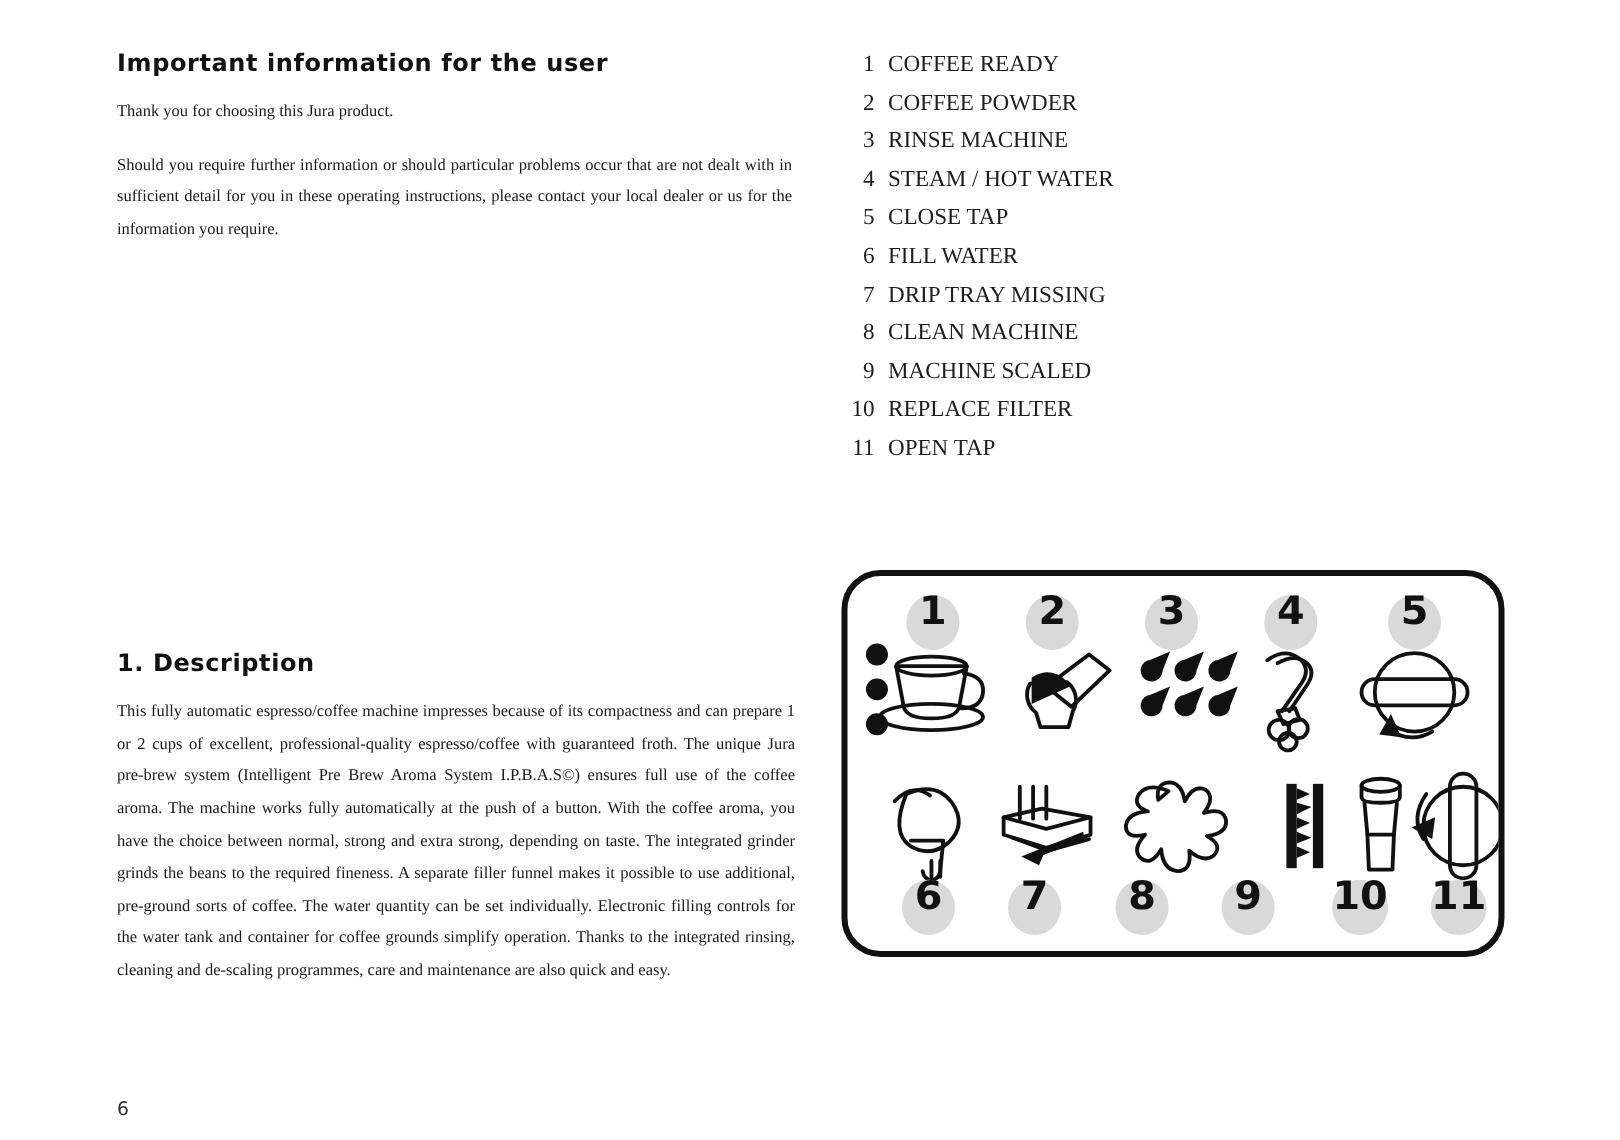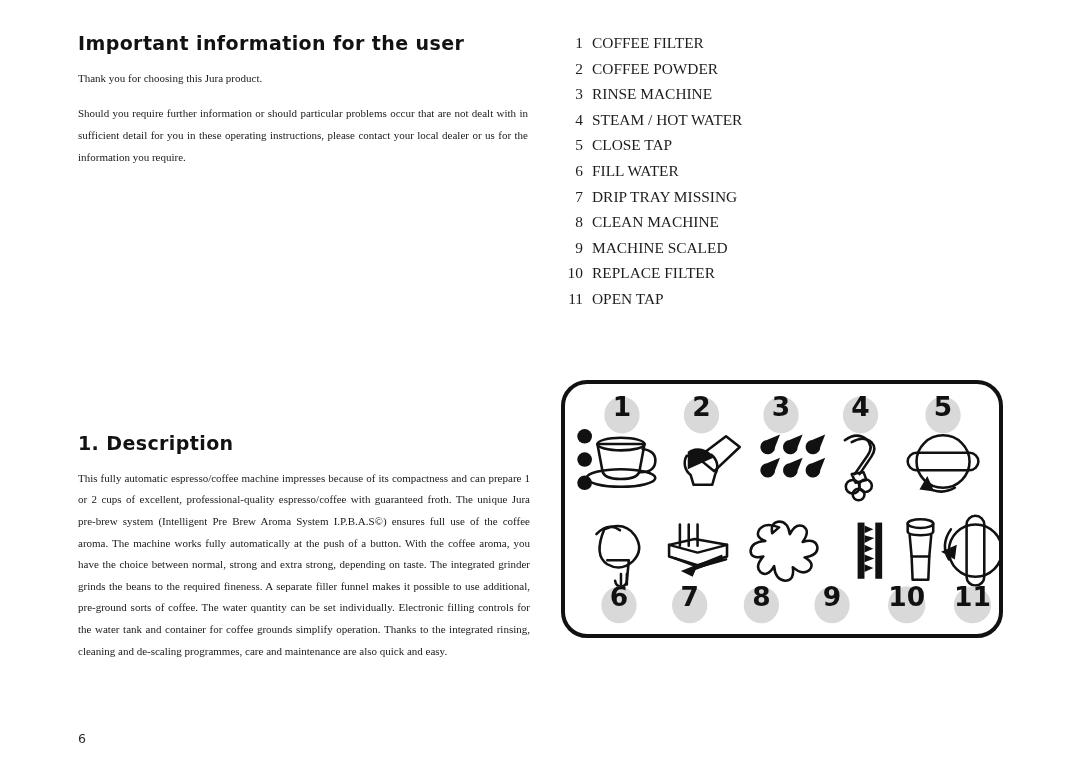--- a/index.html
+++ b/index.html
@@ -33,21 +33,21 @@
     position: absolute;
     left: 557px;
     top: 30px;
     width: 450px;
   }
 
   
   .heading {
     font-family: "DejaVu Sans", sans-serif;
     font-weight: bold;
-    font-size: 19px;
+    font-size: 16px;
     letter-spacing: 0.4px;
     color: #121212;
     margin: 0 0 13px 0;
     line-height: 1.2;
   }
   .heading-sub {
     font-family: "DejaVu Sans", sans-serif;
     font-weight: bold;
     font-size: 17px;
     letter-spacing: 0.2px;
@@ -168,21 +168,21 @@
     <p class="para">This fully automatic espresso/coffee machine impresses because of its compactness and can prepare 1 or 2 cups of excellent, professional-quality espresso/coffee with guaranteed froth. The unique Jura pre-brew system (Intelligent Pre Brew Aroma System I.P.B.A.S©) ensures full use of the coffee aroma. The machine works fully automatically at the push of a button. With the coffee aroma, you have the choice between normal, strong and extra strong, depending on taste. The integrated grinder grinds the beans to the required fineness. A separate filler funnel makes it possible to use additional, pre-ground sorts of coffee. The water quantity can be set individually. Electronic filling controls for the water tank and container for coffee grounds simplify operation. Thanks to the integrated rinsing, cleaning and de-scaling programmes, care and maintenance are also quick and easy.</p>
   </div>
 
   <div class="page-number">6</div>
 
   <div class="col-right">
 
     <ul class="legend">
       <li class="legend-item">
         <span class="legend-num">1</span>
-        <span class="legend-label">COFFEE FILTER</span>
+        <span class="legend-label">COFFEE READY</span>
       </li>
       <li class="legend-item">
         <span class="legend-num">2</span>
         <span class="legend-label">COFFEE POWDER</span>
       </li>
       <li class="legend-item">
         <span class="legend-num">3</span>
         <span class="legend-label">RINSE MACHINE</span>
       </li>
       <li class="legend-item">

